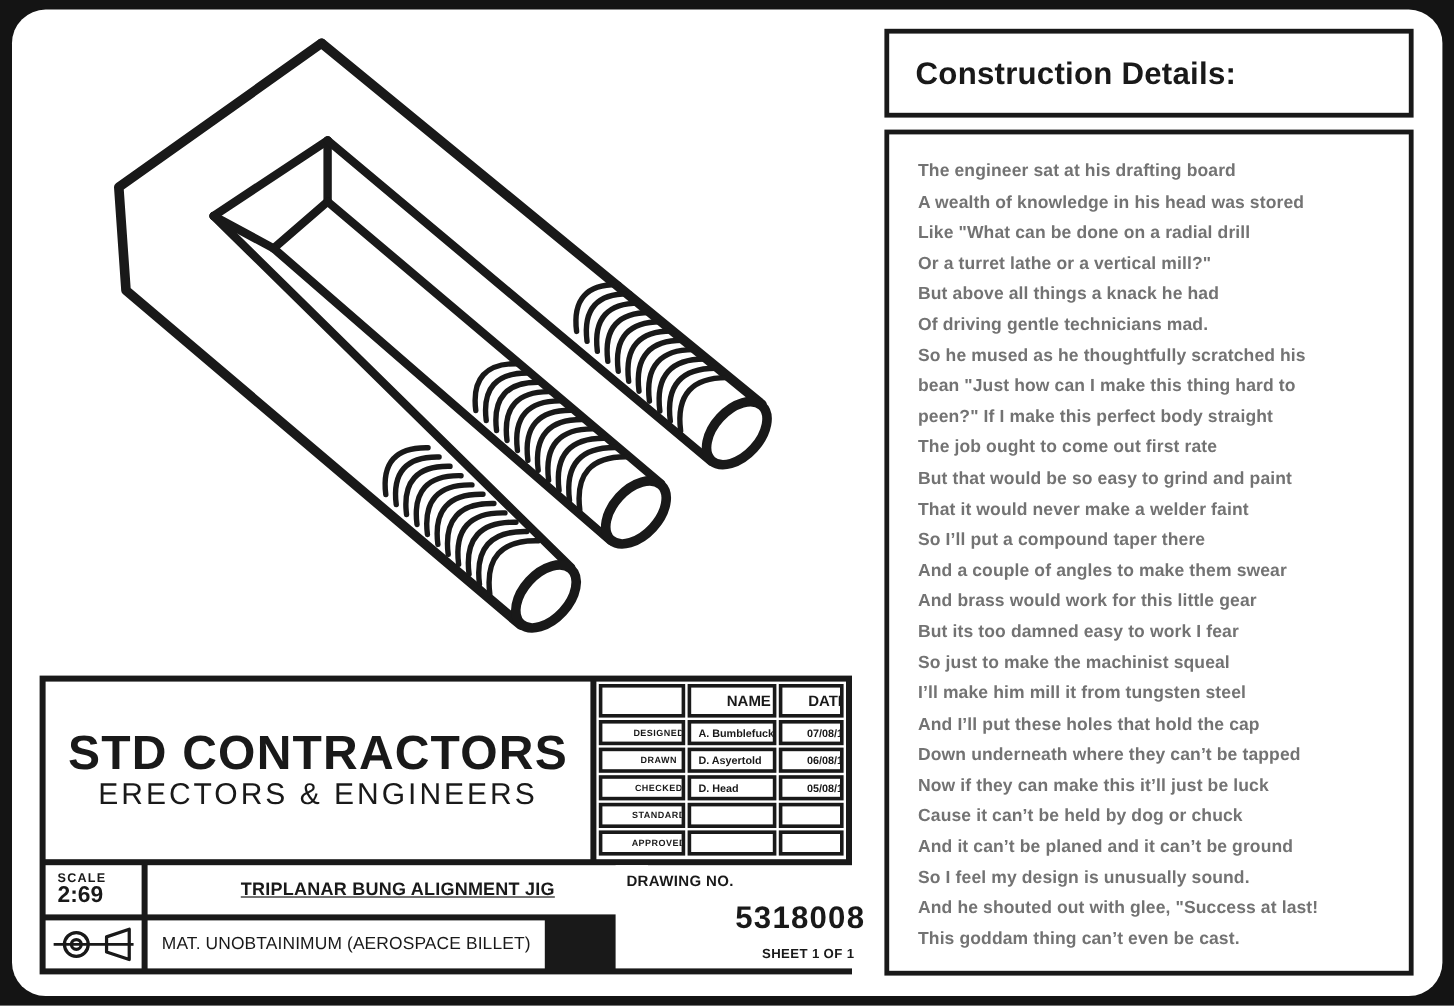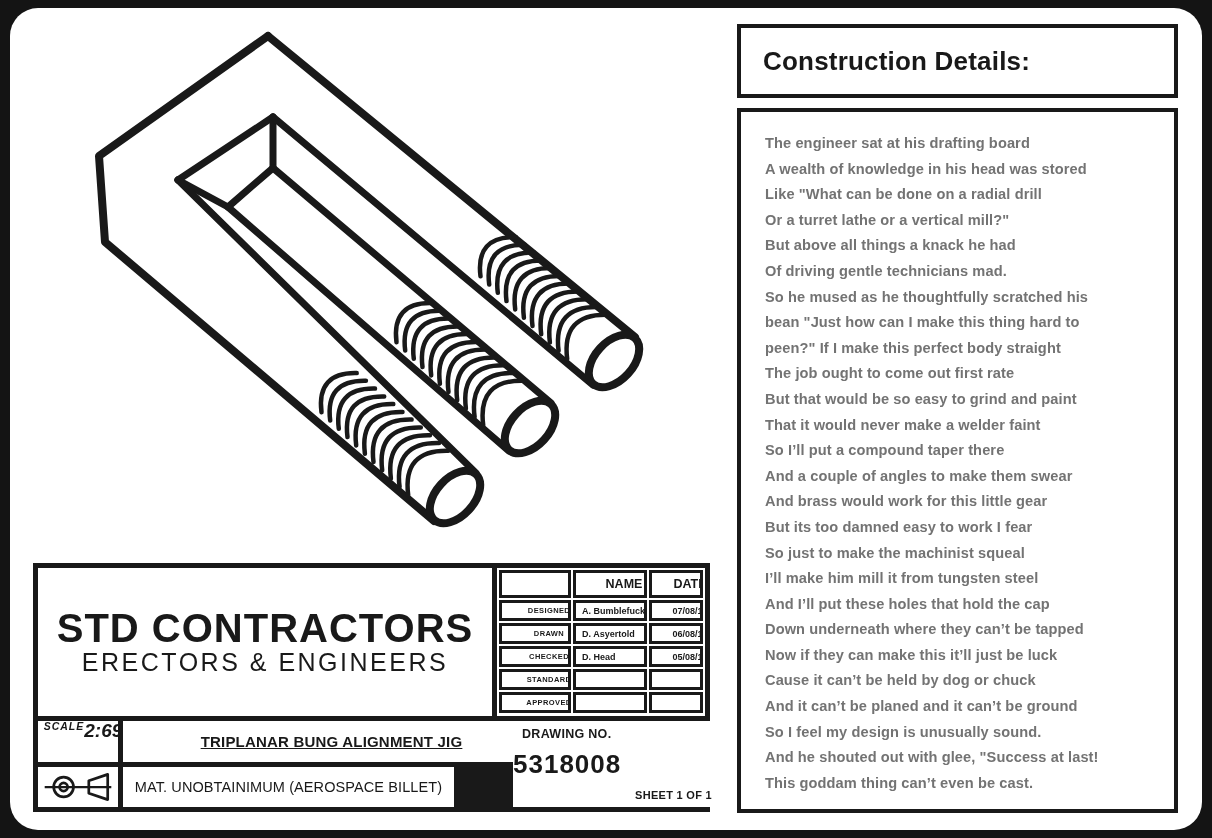--- a/index.html
+++ b/index.html
@@ -41,29 +41,29 @@
   }
   .tb-cell{
     border:3px solid var(--ink);
     display:flex;align-items:center;justify-content:center;
     overflow:hidden;white-space:nowrap;padding-left:28px;
   }
   .tb-head{font-size:12.5px;font-weight:800;}
   .tb-role{font-size:7.5px;font-weight:800;letter-spacing:.4px;}
   .tb-name{font-size:9px;font-weight:700;justify-content:flex-start;padding-left:6px;}
   .tb-date{font-size:9px;font-weight:700;}
-  .cell-scale{left:5px;top:158px;width:80px;height:41px;display:flex;flex-direction:row;justify-content:center;padding-left:10px;font-style:italic;}
+  .cell-scale{left:5px;top:158px;width:80px;height:41px;display:flex;flex-direction:column;justify-content:center;padding-left:10px;}
   .scale-label{font-size:10.5px;font-weight:800;letter-spacing:1px;line-height:1;}
   .scale-value{font-size:19px;font-weight:800;line-height:1;}
   .cell-title{left:90px;top:158px;width:417px;height:41px;display:flex;align-items:center;justify-content:center;font-size:15px;font-weight:800;letter-spacing:.2px;text-decoration:underline;}
   .cell-symbol{left:5px;top:204px;width:80px;height:40px;display:flex;align-items:center;justify-content:center;}
   .cell-material{left:90px;top:204px;width:331px;height:40px;display:flex;align-items:center;justify-content:center;font-size:14.5px;font-weight:400;letter-spacing:.1px;}
   .cell-drawno{left:464px;top:158px;width:208px;height:86px;margin-left:16px;}
   .drawno-label{position:absolute;left:9px;top:6px;font-size:12.5px;font-weight:700;letter-spacing:.3px;}
-  .drawno-value{position:absolute;left:0;right:0;top:28px;text-align:left;font-size:26px;font-weight:800;letter-spacing:1px;}
+  .drawno-value{position:absolute;left:0;right:0;top:28px;text-align:right;font-size:26px;font-weight:800;letter-spacing:1px;}
   .drawno-sheet{position:absolute;right:9px;bottom:6px;font-size:11px;font-weight:800;letter-spacing:.3px;}
 
   
   .details-heading{
     position:absolute;left:727px;top:16px;width:441px;height:74px;
     border:4px solid var(--ink);
     display:flex;align-items:center;padding-left:22px;
     font-size:26px;font-weight:800;letter-spacing:.2px;
   }
   .poem-box{

